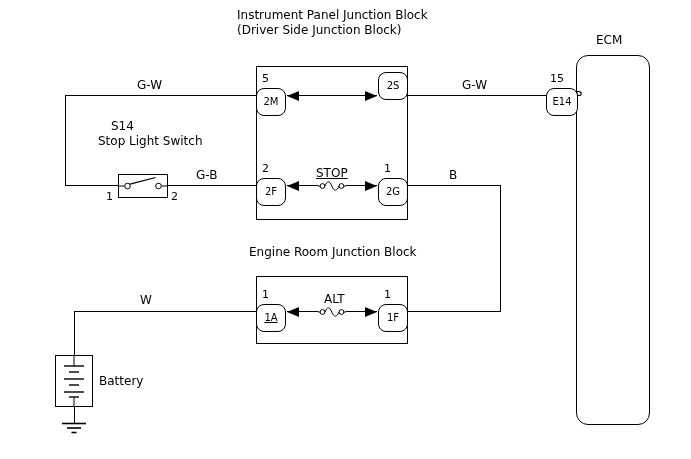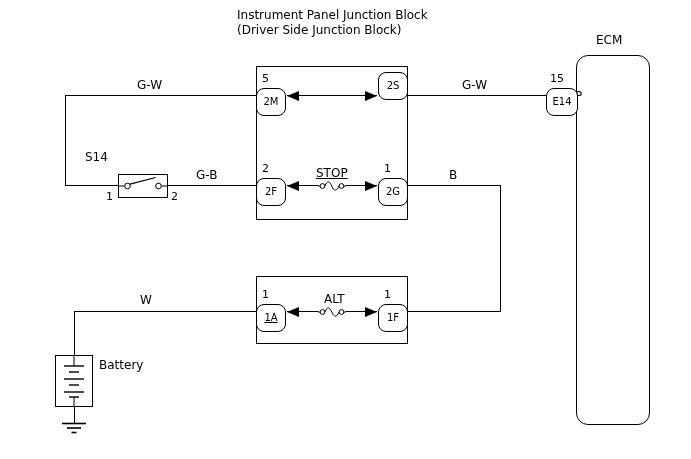--- a/index.html
+++ b/index.html
@@ -21,20 +21,21 @@
   svg.icon{position:absolute;z-index:2;}
 </style>
 </head>
 <body>
 
 <div class="canvas">
 
   <div class="lbl" style="left:237px;top:8px;">Instrument Panel Junction Block</div>
   <div class="lbl" style="left:237px;top:23px;">(Driver Side Junction Block)</div>
   <div class="lbl" style="left:596px;top:33px;">ECM</div>
+  <div class="lbl" style="left:249px;top:245px;">Engine Room Junction Block</div>
 
   <div class="box" style="left:256px;top:66px;width:152px;height:154px;"></div>
   <div class="box" style="left:256px;top:276px;width:152px;height:68px;"></div>
   <div class="box" style="left:576px;top:55px;width:74px;height:370px;border-radius:12px;"></div>
 
   <div class="wh" style="left:65px;top:95px;width:191px;"></div>
   <div class="wv" style="left:65px;top:95px;height:91px;"></div>
   <div class="wh" style="left:65px;top:185px;width:53px;"></div>
   <div class="wh" style="left:168px;top:185px;width:88px;"></div>
   <div class="wh" style="left:408px;top:95px;width:138px;"></div>
@@ -91,21 +92,22 @@
 
   <div class="lbl" style="left:324px;top:292px;">ALT</div>
   <svg class="icon" style="left:318px;top:304px;" width="28" height="16">
     <line x1="0" y1="8" x2="2.2" y2="8" stroke="#000" stroke-width="1"></line>
     <circle cx="4.5" cy="8" r="2.4" fill="#fff" stroke="#000" stroke-width="1"></circle>
     <path d="M7,8 C9,2.5 11.5,2.5 13.8,8 C16,13.5 18.8,13.5 21,8" fill="none" stroke="#000" stroke-width="1"></path>
     <circle cx="23.5" cy="8" r="2.4" fill="#fff" stroke="#000" stroke-width="1"></circle>
     <line x1="25.8" y1="8" x2="28" y2="8" stroke="#000" stroke-width="1"></line>
   </svg>
 
-  <div class="lbl" style="left:85px;top:119px;margin-top:31px;">S14</div>
+  <div class="lbl" style="left:111px;top:119px;">S14</div>
+  <div class="lbl" style="left:98px;top:134px;">Stop Light Switch</div>
   <div class="box" style="left:118px;top:174px;width:50px;height:24px;"></div>
   <svg class="icon" style="left:118px;top:174px;" width="50" height="24">
     <line x1="0" y1="12" x2="6.5" y2="12" stroke="#000" stroke-width="1"></line>
     <circle cx="9.5" cy="12" r="2.8" fill="#fff" stroke="#000" stroke-width="1"></circle>
     <line x1="12" y1="10.2" x2="37.5" y2="3.5" stroke="#000" stroke-width="1.2"></line>
     <circle cx="40.5" cy="12" r="2.8" fill="#fff" stroke="#000" stroke-width="1"></circle>
     <line x1="43.5" y1="12" x2="50" y2="12" stroke="#000" stroke-width="1"></line>
   </svg>
   <div class="pin" style="left:106px;top:191px;">1</div>
   <div class="pin" style="left:171px;top:191px;">2</div>
@@ -116,21 +118,21 @@
   <svg class="icon" style="left:56px;top:356px;" width="36" height="50">
     <line x1="18" y1="0" x2="18" y2="10" stroke="#000" stroke-width="1"></line>
     <line x1="8" y1="10" x2="28" y2="10" stroke="#000" stroke-width="1.4"></line>
     <line x1="13" y1="16" x2="23" y2="16" stroke="#000" stroke-width="1.4"></line>
     <line x1="8" y1="23" x2="28" y2="23" stroke="#000" stroke-width="1.4"></line>
     <line x1="13" y1="29" x2="23" y2="29" stroke="#000" stroke-width="1.4"></line>
     <line x1="8" y1="36" x2="28" y2="36" stroke="#000" stroke-width="1.4"></line>
     <line x1="13" y1="41" x2="23" y2="41" stroke="#000" stroke-width="1.4"></line>
     <line x1="18" y1="41" x2="18" y2="50" stroke="#000" stroke-width="1"></line>
   </svg>
-  <div class="lbl" style="left:99px;top:358px;">Battery</div>
+  <div class="lbl" style="left:99px;top:374px;">Battery</div>
 
   <svg class="icon" style="left:61px;top:422px;" width="26" height="14">
     <line x1="1" y1="1.5" x2="25" y2="1.5" stroke="#000" stroke-width="1.6"></line>
     <line x1="6" y1="6" x2="20" y2="6" stroke="#000" stroke-width="1.6"></line>
     <line x1="10.5" y1="10.5" x2="15.5" y2="10.5" stroke="#000" stroke-width="1.6"></line>
   </svg>
 
 </div>
 
 </body></html>

